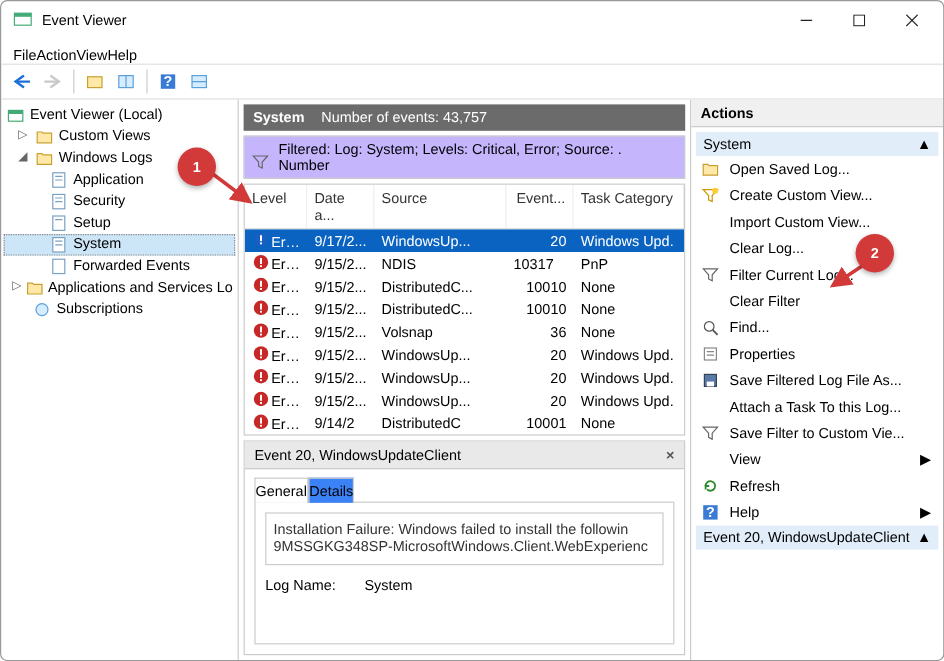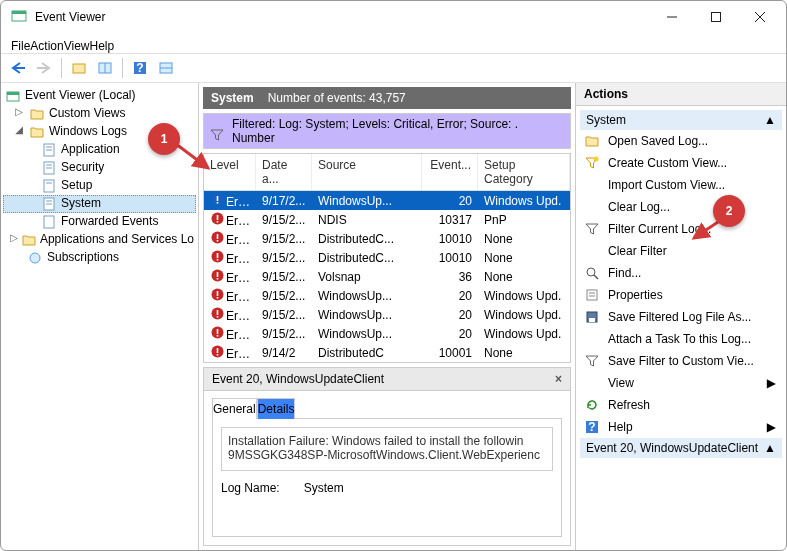--- a/index.html
+++ b/index.html
@@ -239,21 +239,21 @@
             <path d="M1 2h12l-4.5 5v5l-3-1.5V7z" fill="none" stroke="#666"></path>
           </svg></span>
       <span>Filtered: Log: System; Levels: Critical, Error; Source: . Number</span>
     </div>
     <div class="grid-wrap">
       <div class="grid-head">
         <div class="col-level">Level</div>
         <div class="col-date">Date a...</div>
         <div class="col-source">Source</div>
         <div class="col-event">Event...</div>
-        <div class="col-task">Setup Category</div>
+        <div class="col-task">Task Category</div>
       </div>
       <div class="grid-body" id="grid-body">
           <div class="grid-row selected">
     <div class="col-level"><span class="level-icon">
                 <svg width="13" height="13">
                   <circle cx="6.5" cy="6.5" r="6" fill="#1560c0"></circle>
                   <rect x="5.7" y="3" width="1.6" height="5" fill="#fff"></rect>
                   <rect x="5.7" y="9" width="1.6" height="1.6" fill="#fff"></rect>
                 </svg>
               </span>Error</div>
@@ -265,21 +265,21 @@
           <div class="grid-row">
     <div class="col-level"><span class="level-icon">
                 <svg width="13" height="13">
                   <circle cx="6.5" cy="6.5" r="6" fill="#c62828"></circle>
                   <rect x="5.7" y="3" width="1.6" height="5" fill="#fff"></rect>
                   <rect x="5.7" y="9" width="1.6" height="1.6" fill="#fff"></rect>
                 </svg>
               </span>Error</div>
     <div class="col-date">9/15/2...</div>
     <div class="col-source">NDIS</div>
-    <div class="col-event" style="text-align:right">10317</div>
+    <div class="col-event" style="text-align:left">10317</div>
     <div class="col-task">PnP</div>
           </div>
           <div class="grid-row">
     <div class="col-level"><span class="level-icon">
                 <svg width="13" height="13">
                   <circle cx="6.5" cy="6.5" r="6" fill="#c62828"></circle>
                   <rect x="5.7" y="3" width="1.6" height="5" fill="#fff"></rect>
                   <rect x="5.7" y="9" width="1.6" height="1.6" fill="#fff"></rect>
                 </svg>
               </span>Error</div>

